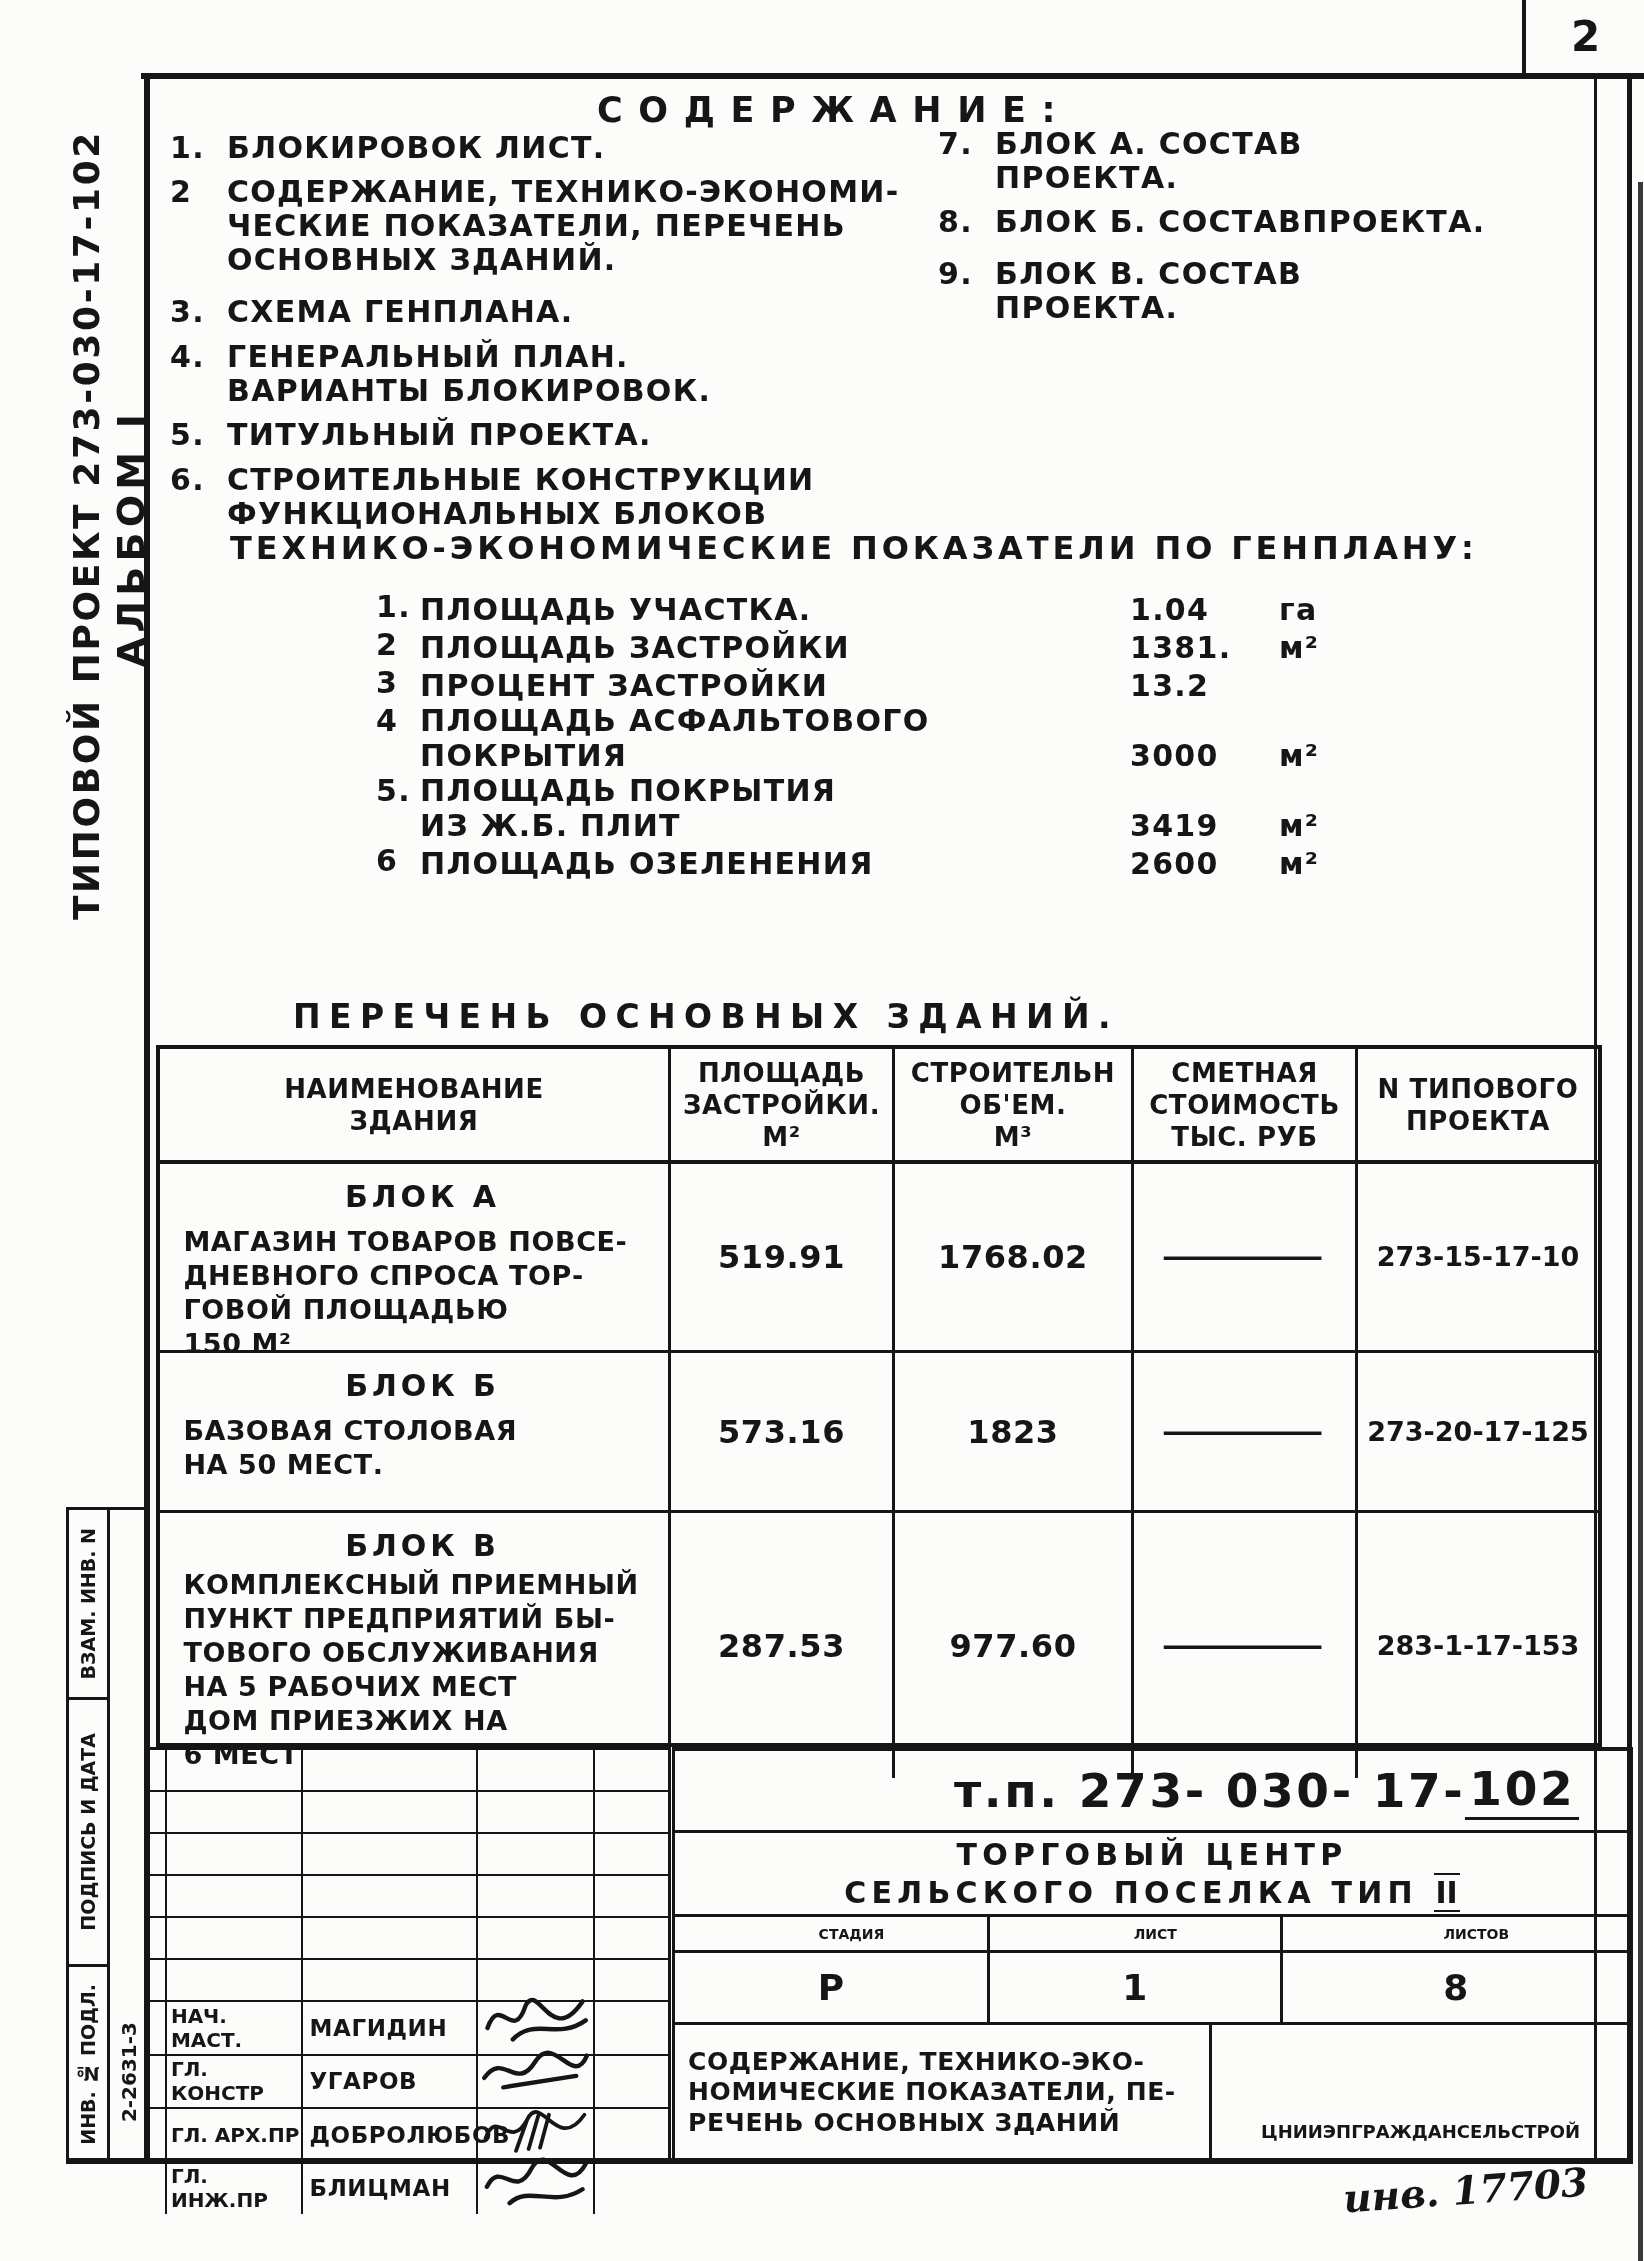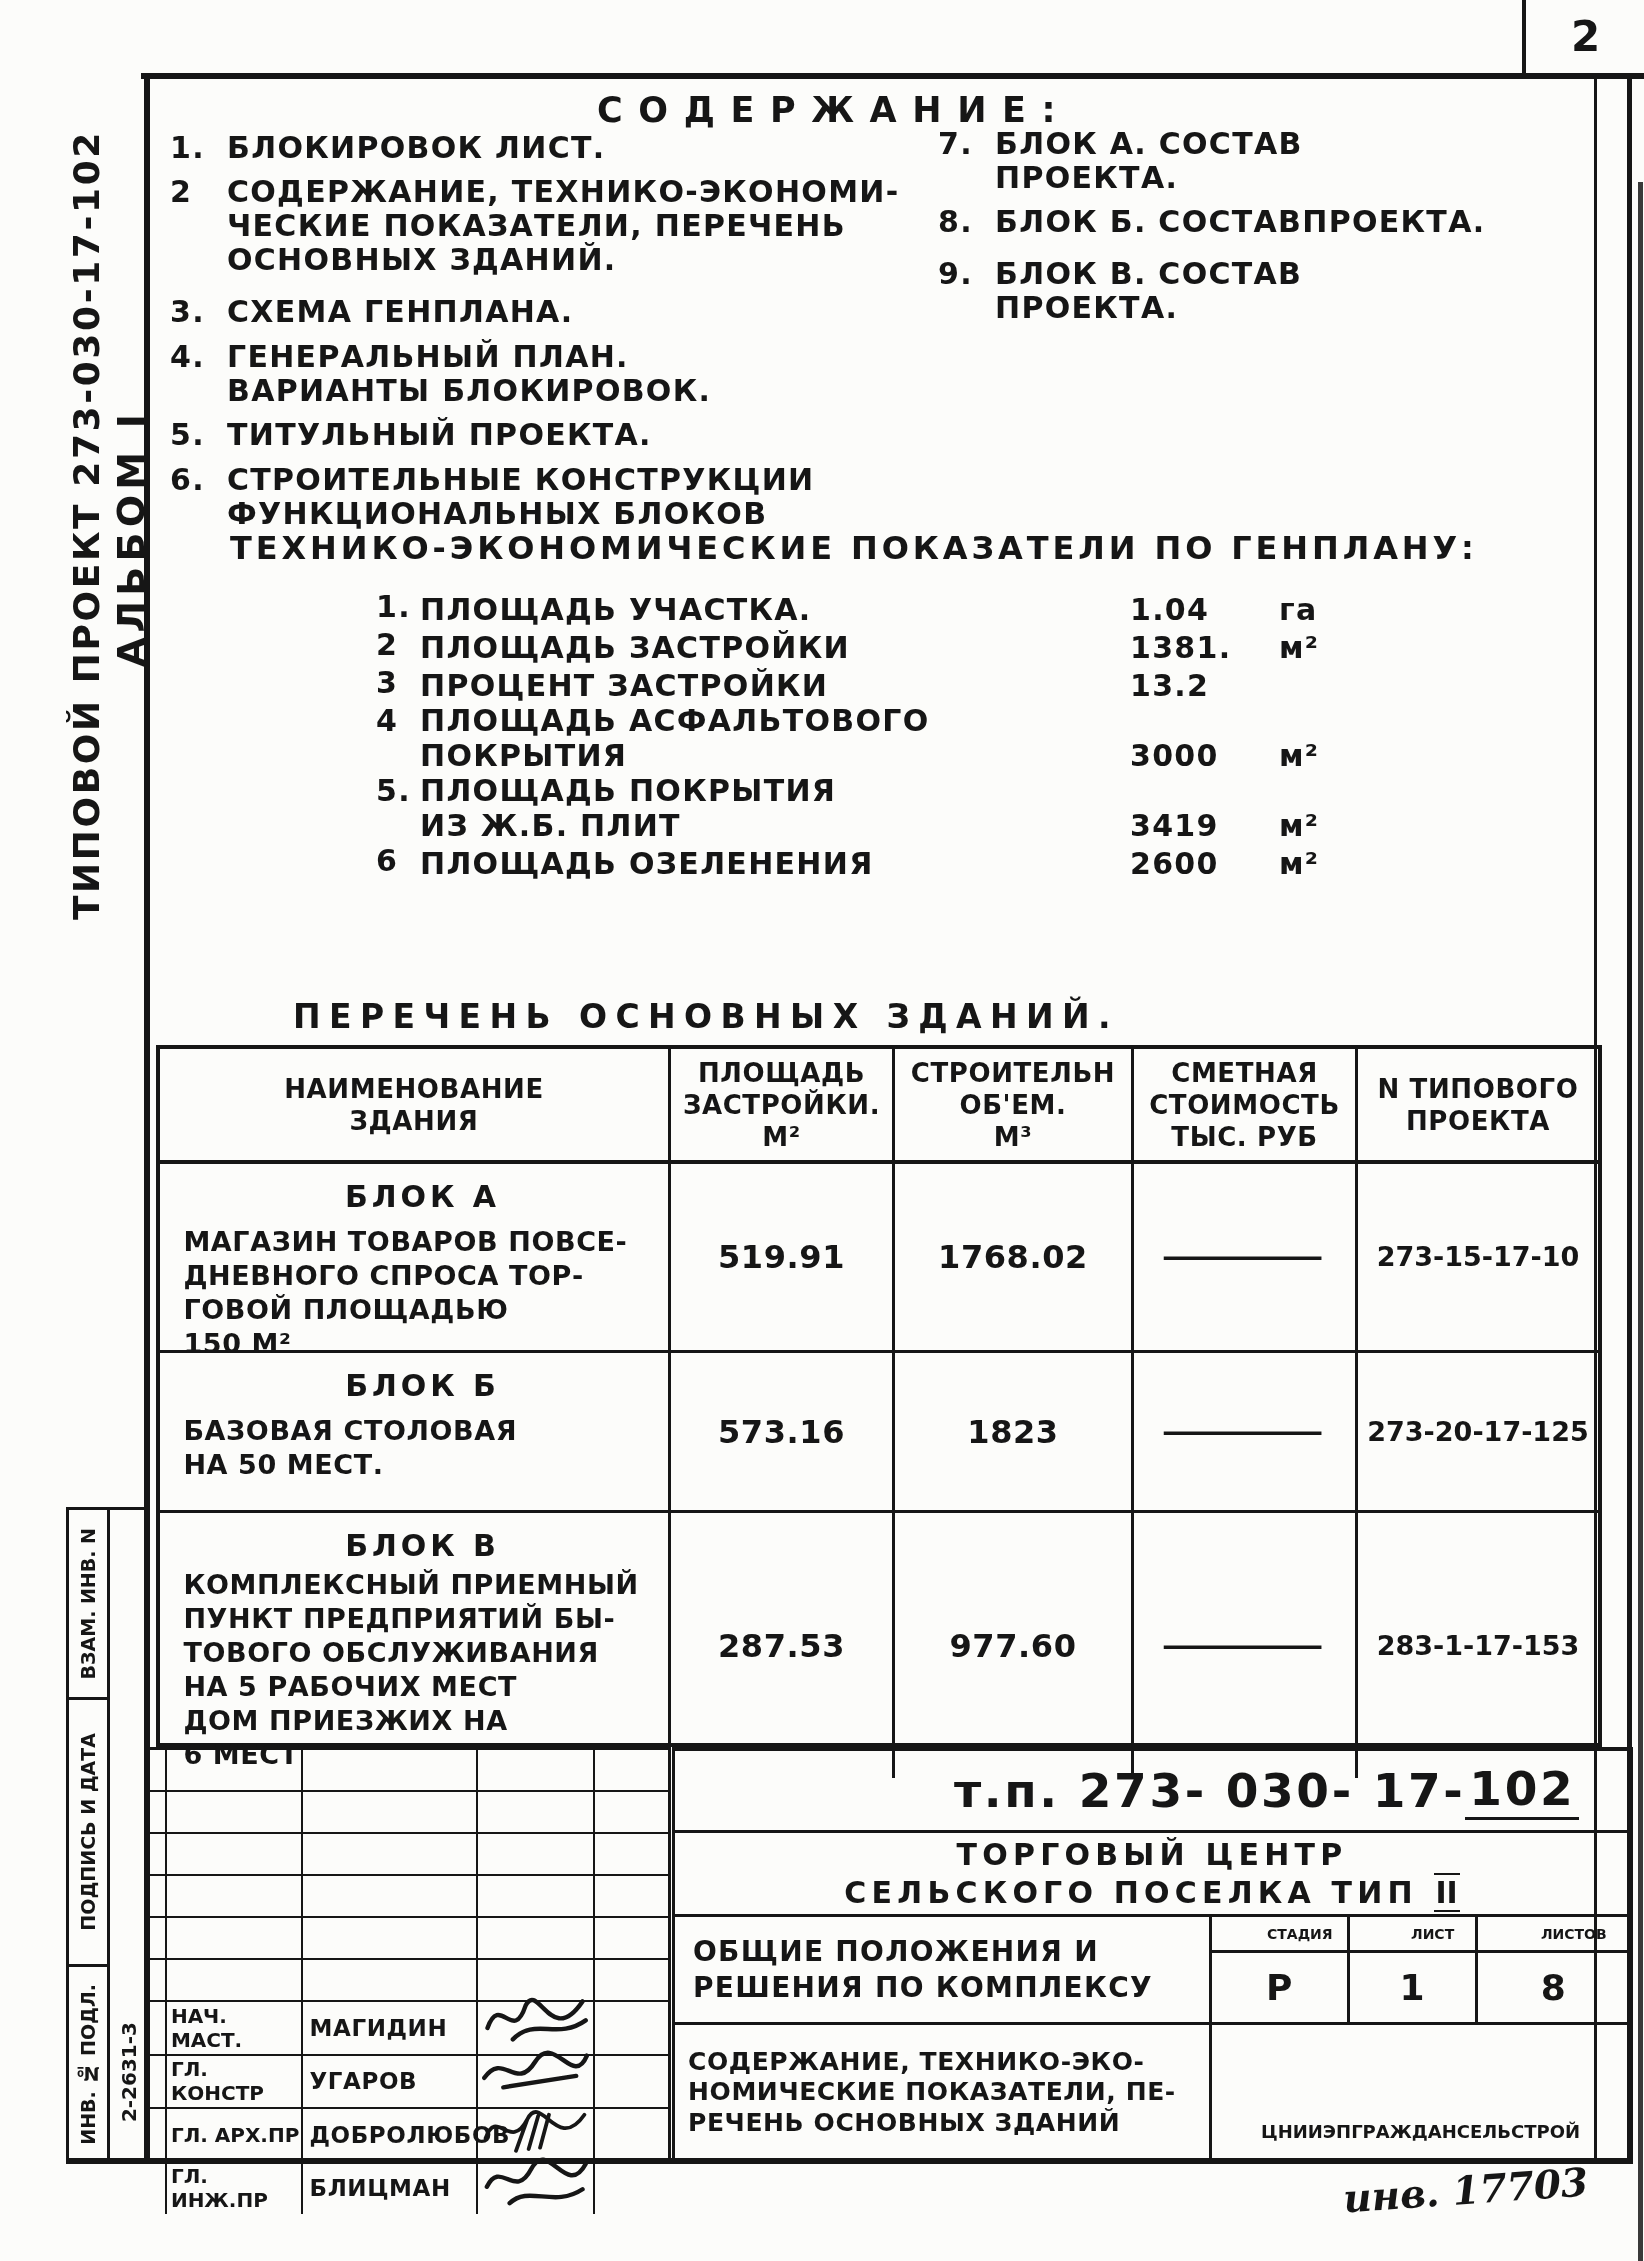--- a/index.html
+++ b/index.html
@@ -418,24 +418,20 @@
       <span id="tp-underlined">102</span>
     </div>
     <div id="stamp-r2">
       <span>ТОРГОВЫЙ ЦЕНТР</span>
       <span>
         <span>СЕЛЬСКОГО ПОСЕЛКА ТИП</span>
         <span class="roman">II</span>
       </span>
     </div>
     <div id="stamp-r3">
-      <div id="stamp-r3-left">
-        <span>ОБЩИЕ ПОЛОЖЕНИЯ И</span>
-        <span>РЕШЕНИЯ ПО КОМПЛЕКСУ</span>
-      </div>
       <div id="sheet-cols">
         <div class="sh-h">СТАДИЯ</div>
         <div class="sh-h">ЛИСТ</div>
         <div class="sh-h lastc">ЛИСТОВ</div>
         <div class="sh-v">Р</div>
         <div class="sh-v">1</div>
         <div class="sh-v lastc">8</div>
       </div>
     </div>
     <div id="stamp-r4">

